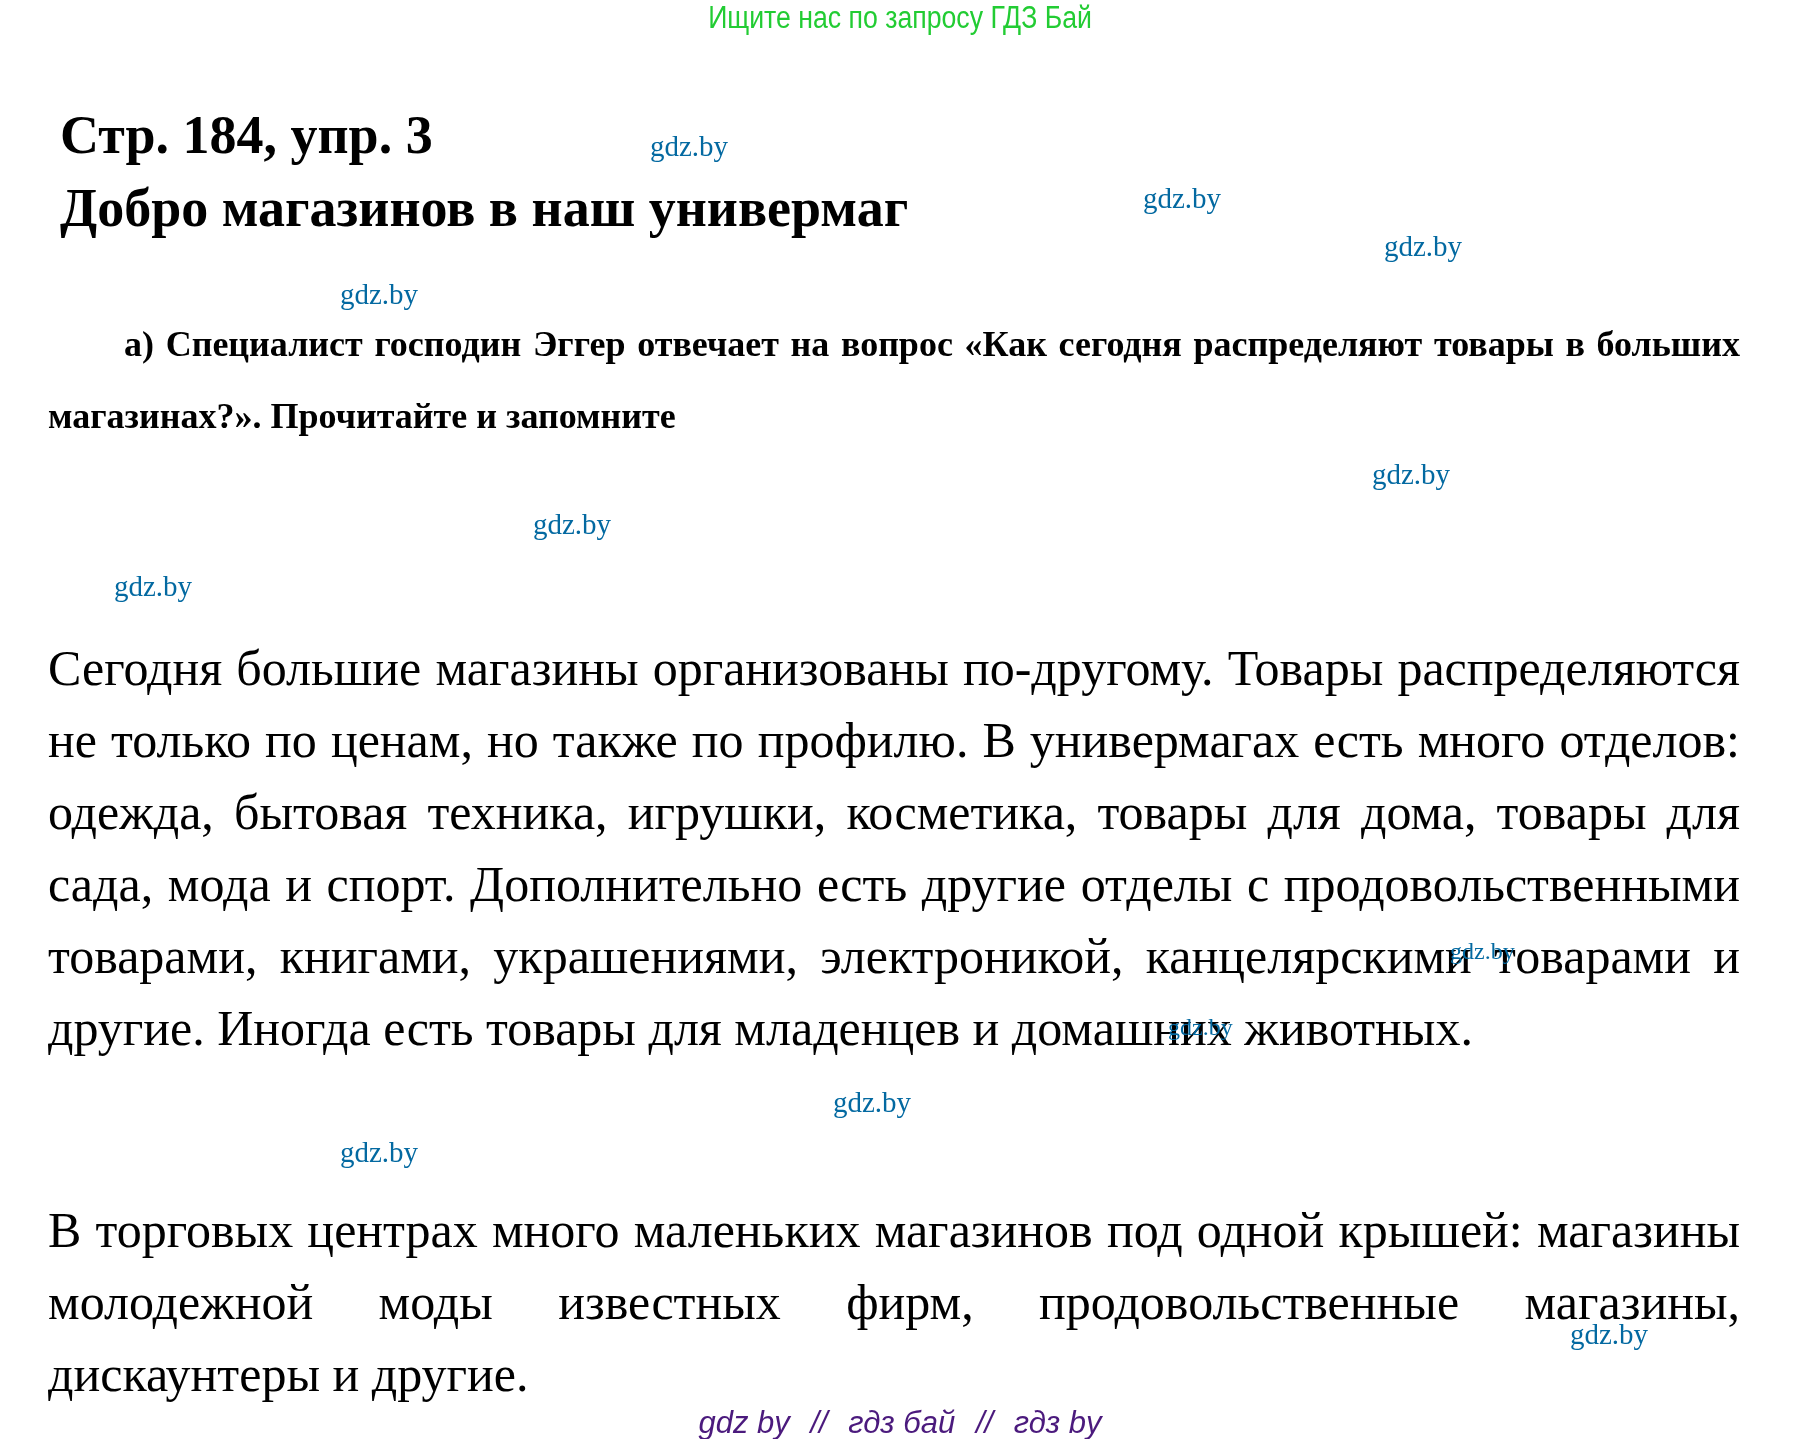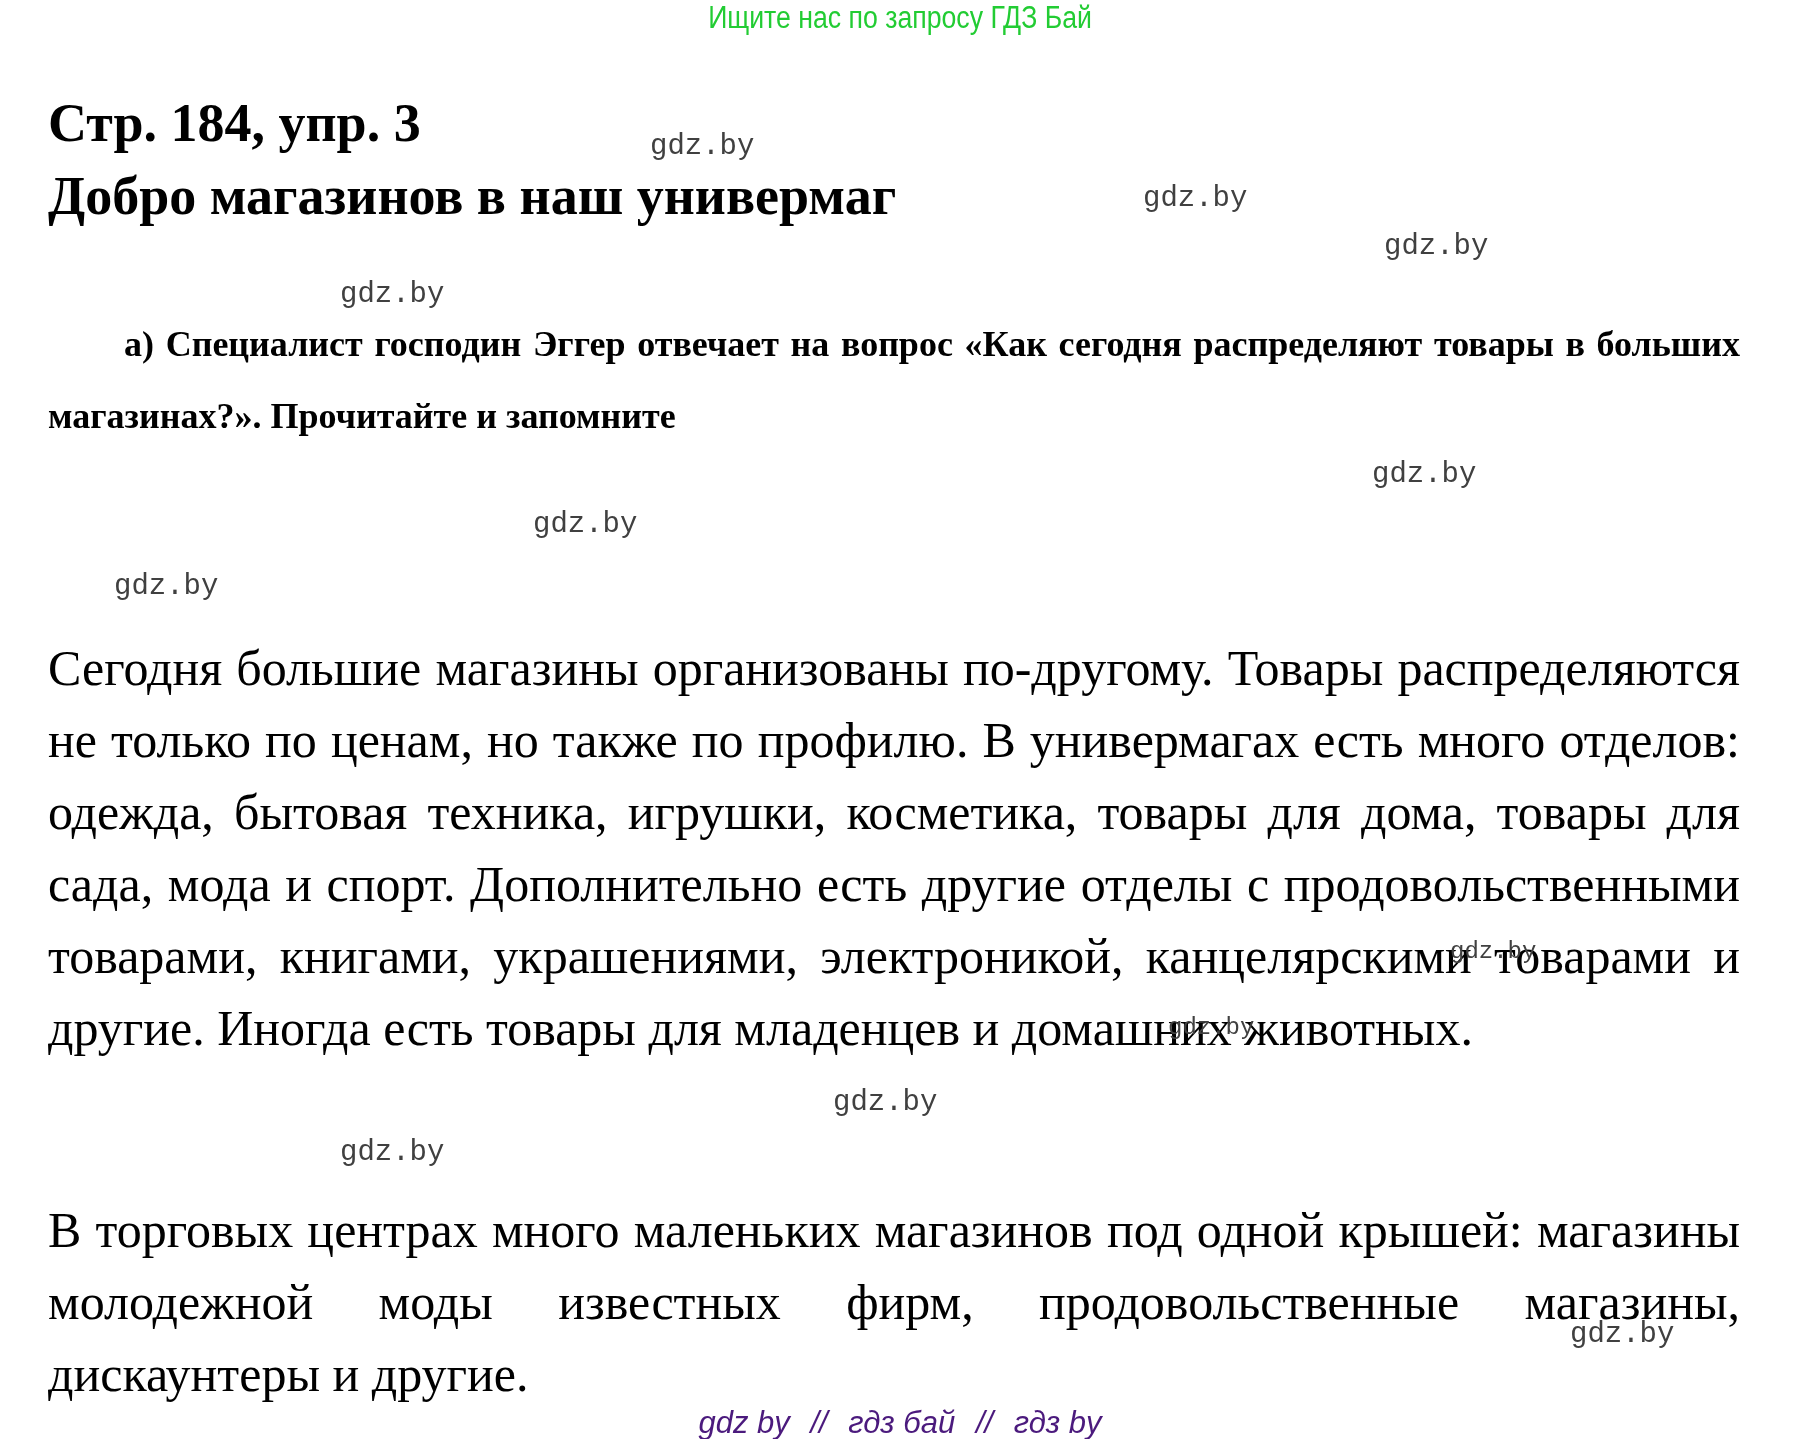--- a/index.html
+++ b/index.html
@@ -1,28 +1,28 @@
 <!DOCTYPE html>
 <html><head>
 <meta charset="utf-8">
 <style>
   html, body { margin:0; padding:0; background:#ffffff; }
   body { width:1800px; height:1439px; position:relative; overflow:hidden; }
   .top-banner { position:absolute; top:0; left:0; width:1800px; text-align:center;
     font-family:"Liberation Sans", sans-serif; font-size:31px; color:#22cc33; line-height:36px; transform:scaleX(0.86); }
-  .title { position:absolute; left:48px; font-family:"Liberation Serif", serif; font-weight:bold; color:#000; margin:0; white-space:nowrap; }
+  .title { position:absolute; left:48px; font-family:"Liberation Serif", serif; font-weight:bold; color:#000; margin:12px; white-space:nowrap; }
   .t1 { top:92px; font-size:54px; line-height:62px; }
   .t2 { top:165px; font-size:54px; line-height:62px; }
   .task { position:absolute; left:48px; top:308px; width:1692px; font-family:"Liberation Serif", serif; font-weight:bold;
     font-size:36px; line-height:72px; text-align:justify; text-align-last:left; color:#000; text-indent:76px; margin:0; }
   .para { position:absolute; left:48px; width:1692px; font-family:"Liberation Serif", serif; font-size:50px; line-height:72px;
     text-align:justify; color:#000; margin:0; }
   .p1 { top:616px;margin-top:16px; }
   .p2 { top:1194px; }
-  .wm { position:absolute; font-family:Liberation Mono, monospace; font-size:29px; color:#404040; white-space:nowrap; }
+  .wm { position:absolute; font-family:Liberation Serif, serif; font-size:29px; color:#0369a1; white-space:nowrap; }
   .wm.sm { font-size:24px; }
   .footer { position:absolute; top:1405px; left:0; width:1800px; text-align:center;
     font-family:"Liberation Sans", sans-serif; font-size:31px; color:#4b1a7d; }
   .footer span { margin:0 6px;font-style:italic; }
 </style>
 </head>
 <body>
 
 <div class="top-banner">Ищите нас по запросу ГДЗ Бай</div>
 

